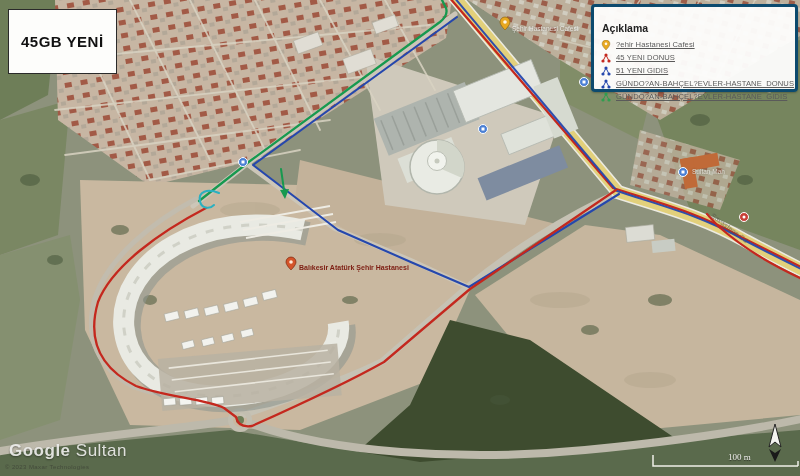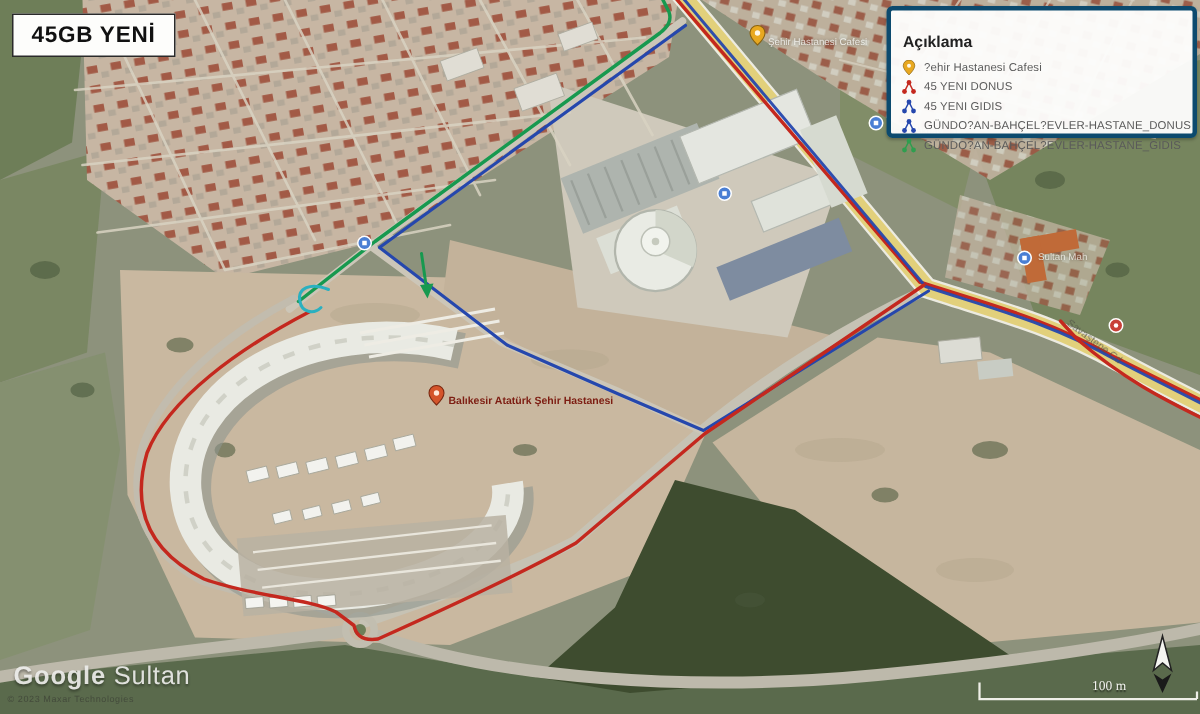--- a/index.html
+++ b/index.html
@@ -1,28 +1,28 @@
 <!DOCTYPE html>
 <html><head>
 <meta charset="utf-8">
 <style>
   html,body{margin:0;padding:0;background:#222;}
   #stage{position:relative;width:800px;height:476px;overflow:hidden;
          font-family:"Liberation Sans",sans-serif;background:#8d927c;}
   #map-svg{position:absolute;left:0;top:0;}
   
   .title-box{position:absolute;left:8px;top:9px;background:#fdfdfb;border:1.5px solid #2a2a2a;
-             padding:5px 12px;font-size:15px;font-weight:bold;color:#111;letter-spacing:.5px;}
+             padding:23px 12px;font-size:15px;font-weight:bold;color:#111;letter-spacing:.5px;}
   
   .legend{position:absolute;left:591px;top:4px;width:207px;height:88px;background:rgba(253,253,252,.96);
           border:3px solid #0c4a6e;border-radius:4px;padding:15px 7px;box-sizing:border-box;
           box-shadow:0 1px 2px rgba(0,0,0,.25);}
   .legend-title{font-size:10.5px;font-weight:bold;color:#222;margin:0 0 4px 1px;}
   .legend-row{display:flex;align-items:center;gap:5px;height:13px;}
-  .legend-row .lbl{font-size:7.6px;color:#5a5a5a;white-space:nowrap;letter-spacing:.1px;}
+  .legend-row .lbl{font-size:7.6px;color:#5a5a5a;white-space:nowrap;letter-spacing:.1px;text-decoration:underline;}
   .legend-ic{width:10px;height:10px;flex:0 0 10px;}
   
   .ge-mark{position:absolute;left:9px;top:441px;font-size:17px;color:#ececea;letter-spacing:.5px;
            text-shadow:0 1px 2px rgba(0,0,0,.45);font-weight:bold;opacity:.92;}
   .ge-mark .earth{font-weight:normal;}
   .copyright{position:absolute;left:5px;top:464px;font-size:6px;color:rgba(50,50,45,.55);letter-spacing:.4px;}
   
   .scale-label{position:absolute;left:728px;top:452px;font-size:9px;color:#f4f4f0;
                text-shadow:0 1px 1px rgba(0,0,0,.6);font-family:Liberation Serif, serif;}
   
@@ -247,21 +247,21 @@
       <span class="lbl">45 YENI DONUS</span>
     </div>
 
     <div class="legend-row">
       <svg class="legend-ic" viewBox="0 0 10 10">
         <path d="M2,8 L5,2 L8,8" fill="none" stroke="#2547ad" stroke-width="1"></path>
         <circle cx="2" cy="8" r="1.6" fill="#2547ad"></circle>
           <circle cx="5" cy="2" r="1.6" fill="#2547ad"></circle>
           <circle cx="8" cy="8" r="1.6" fill="#2547ad"></circle>
       </svg>
-      <span class="lbl">45 YENI GIDIS</span>
+      <span class="lbl">51 YENI GIDIS</span>
     </div>
 
     <div class="legend-row">
       <svg class="legend-ic" viewBox="0 0 10 10">
         <path d="M2,8 L5,2 L8,8" fill="none" stroke="#2547ad" stroke-width="1"></path>
         <circle cx="2" cy="8" r="1.6" fill="#2547ad"></circle>
           <circle cx="5" cy="2" r="1.6" fill="#2547ad"></circle>
           <circle cx="8" cy="8" r="1.6" fill="#2547ad"></circle>
       </svg>
       <span class="lbl">GÜNDO?AN-BAHÇEL?EVLER-HASTANE_DONUS</span>

